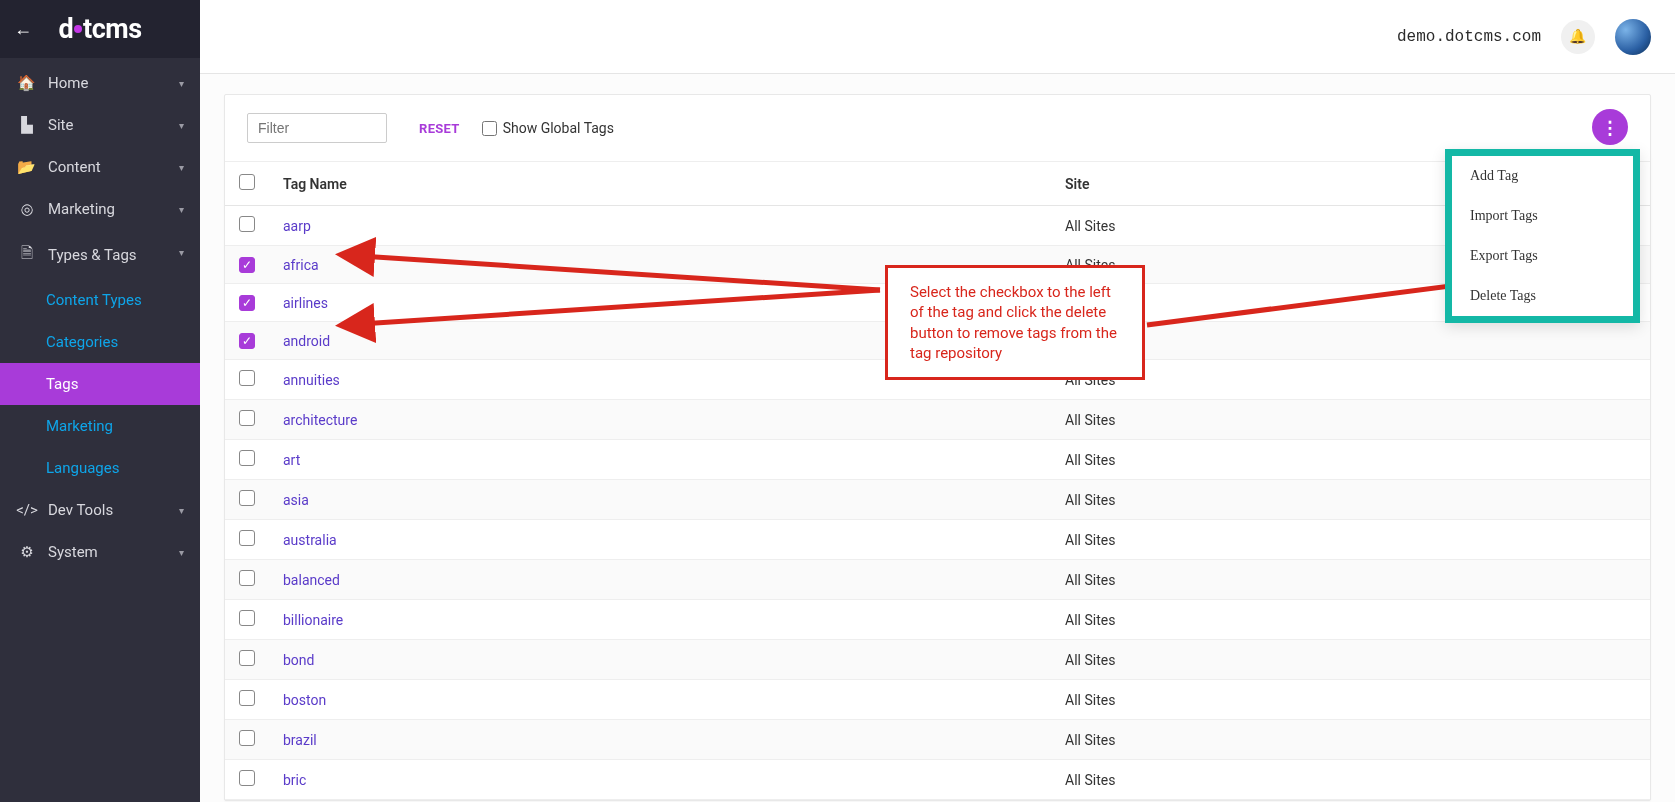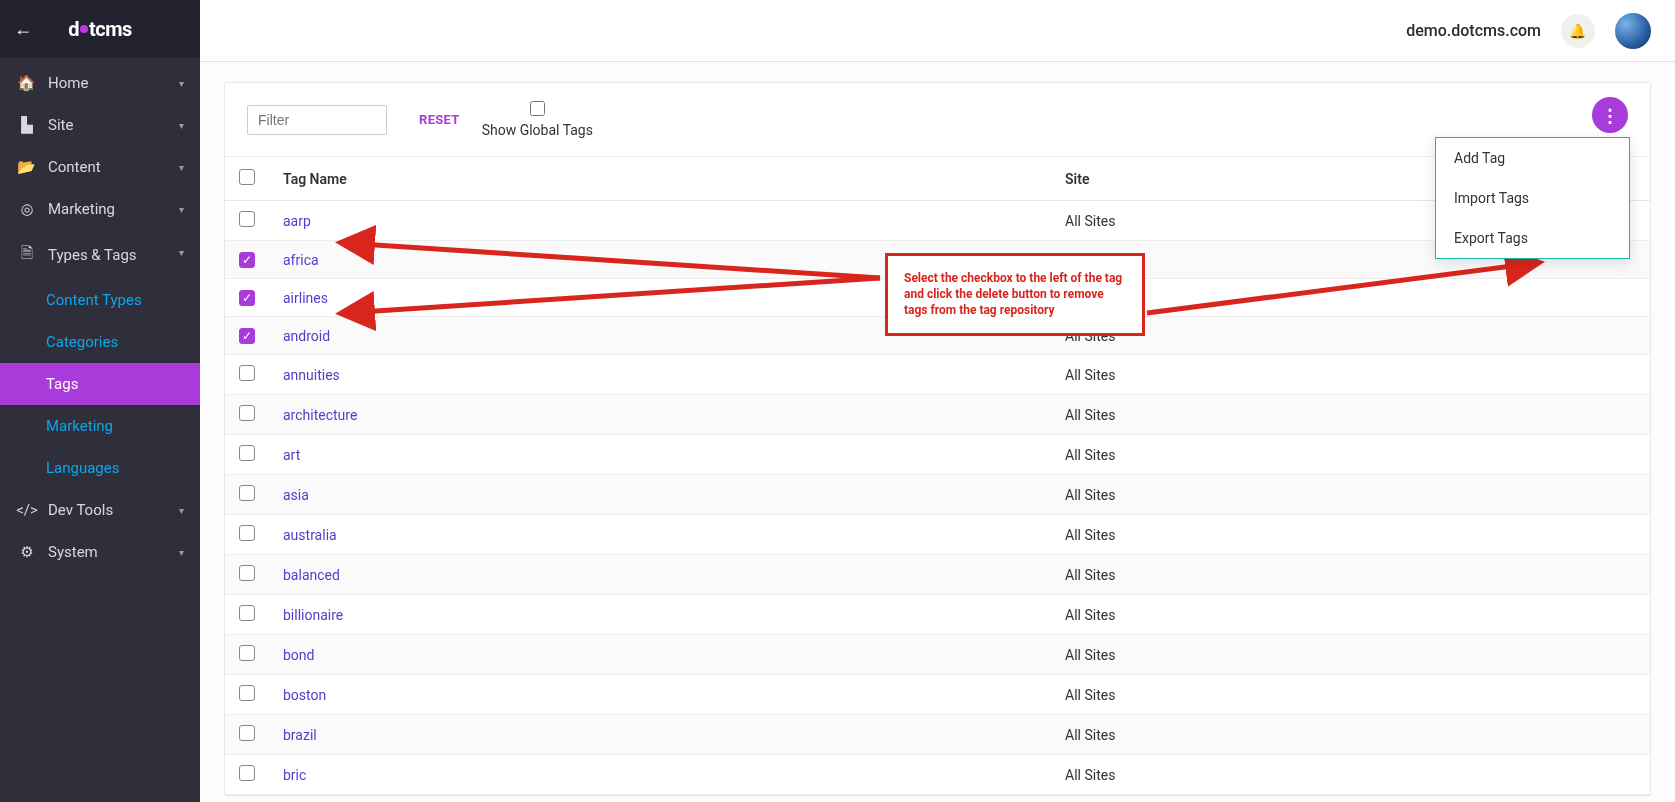--- a/index.html
+++ b/index.html
@@ -3,64 +3,64 @@
 <meta charset="utf-8">
 <style>
   * { box-sizing: border-box; margin: 0; padding: 0; }
   body { font-family: -apple-system, BlinkMacSystemFont, "Segoe UI", Roboto, Helvetica, Arial, sans-serif; font-size: 14px; color: #333; background:#f1f1f1; }
   .app { display: flex; min-height: 802px; width: 1675px; position: relative; }
 
   
   .sidebar { width: 200px; background:#2f2f3c; color:#e0e0e6; display:flex; flex-direction:column; flex-shrink:0;}
   .sidebar-header { height:58px; background:#232330; display:flex; align-items:center; justify-content:center; position:relative;}
   .back-btn { position:absolute; left:14px; top:18px; color:#fff; font-size:18px; cursor:pointer;}
-  .logo { color:#fff; font-weight:700; font-size:20px; letter-spacing:-0.5px; display:flex; align-items:center;}
+  .logo { color:#fff; font-weight:700; font-size:27px; letter-spacing:-0.5px; display:flex; align-items:center;}
   .logo .dot { width:8px; height:8px; background:#c336e5; border-radius:50%; display:inline-block; margin:0 1px;}
   .nav { padding-top:4px;}
   .nav-item { display:flex; align-items:center; padding:12px 18px; cursor:pointer; color:#d8d8de; font-size:15px; position:relative;}
   .nav-item .icon { width:18px; margin-right:12px; display:inline-flex; justify-content:center;}
   .nav-item .chev { position:absolute; right:16px; font-size:10px; color:#9b9ba5;}
   .nav-item.expanded .chev { transform: rotate(180deg);}
   .sub-nav .nav-sub-item { padding:12px 18px 12px 46px; cursor:pointer; font-size:15px; color:#0ea5e9;}
   .sub-nav .nav-sub-item.active { background:#a83bd9; color:#fff;}
 
   
   .main { flex:1; display:flex; flex-direction:column; background:#fff;}
-  .topbar { height:62px; background:#fff; border-bottom:1px solid #e5e5e5; display:flex; align-items:center; justify-content:flex-end; padding:4px 24px; gap:20px;}
+  .topbar { height:74px; background:#fff; border-bottom:1px solid #e5e5e5; display:flex; align-items:center; justify-content:flex-end; padding:4px 24px; gap:20px;font-family:Liberation Mono, monospace;}
   .site-label { font-size:16px; color:#2b2b2b; font-weight:500;}
   .bell { width:34px; height:34px; border-radius:50%; background:#f0f0f0; display:flex; align-items:center; justify-content:center; color:#9a9a9a;}
   .avatar { width:36px; height:36px; border-radius:50%; background: radial-gradient(circle at 30% 30%, #7bb3e8, #2a5fa3 60%, #0d2d52);}
 
   
   .content-wrap { padding:20px 24px 0 24px; background:#fcfcfc; flex:1;}
   .panel { background:#fff; border:1px solid #e8e8e8; border-radius:2px; min-height:680px; position:relative; box-shadow: 0 1px 2px rgba(0,0,0,0.03);}
   .panel-toolbar { display:flex; align-items:center; padding:18px 22px; gap:22px; border-bottom:1px solid #eee;}
   .filter-input { width:140px; height:30px; border:1px solid #ccc; border-radius:2px; padding:0 10px; font-size:14px;}
   .reset-link { color:#a83bd9; font-size:13px; font-weight:700; letter-spacing:0.3px; cursor:pointer;padding-left:10px;}
-  .global-tags { display:flex; align-items:center; gap:6px; font-size:14px; color:#333;flex-direction:column;}
+  .global-tags { display:flex; align-items:center; gap:6px; font-size:14px; color:#333;}
   .global-tags input { width:15px; height:15px;}
   .more-btn { position:absolute; right:22px; top:14px; width:36px; height:36px; border-radius:50%; background:#a83bd9; color:#fff; display:flex; align-items:center; justify-content:center; cursor:pointer; font-size:18px; font-weight:bold;}
 
   
-  .dropdown { position:absolute; right:20px; top:54px; width:195px; background:#fff; border:1px solid #14b8a6; box-shadow:0 4px 14px rgba(0,0,0,0.12); z-index:50;}
+  .dropdown { position:absolute; right:10px; top:54px; width:195px; background:#fff; border:7px solid #14b8a6; box-shadow:0 4px 14px rgba(0,0,0,0.12); z-index:50;font-family:Liberation Serif, serif;}
   .dropdown-item { padding:12px 18px; font-size:14px; color:#333; cursor:pointer;}
 
   
   table.tags { width:100%; border-collapse:collapse;}
   table.tags th { text-align:left; font-weight:600; font-size:14px; color:#333; padding:12px 14px; border-bottom:1px solid #e5e5e5; background:#fff;}
   table.tags td { padding:10px 14px; border-bottom:1px solid #eee; font-size:14px; color:#333; vertical-align:middle;}
   table.tags tr.row:nth-child(even) td { background:#fafafa;}
   .chk-col { width:44px; text-align:center;}
   .tag-link { color:#5a3bc9; cursor:pointer;}
   .chk { width:16px; height:16px; border:1.5px solid #888; border-radius:3px; display:inline-flex; align-items:center; justify-content:center; background:#fff; cursor:pointer;}
   .chk.checked { background:#a83bd9; border-color:#a83bd9; color:#fff;}
   .chk.checked::after { content:"✓"; font-size:12px; line-height:1; color:#fff;}
 
   
-  .annot-box { position:absolute; border:3px solid #d8261c; color:#d8261c; background:#fff; font-weight:700; font-size:12px; padding:14px 16px; line-height:1.35; z-index:40;}
+  .annot-box { position:absolute; border:3px solid #d8261c; color:#d8261c; background:#fff; font-weight:400; font-size:15px; padding:14px 22px; line-height:1.35; z-index:40;}
   svg.arrows { position:absolute; top:0; left:0; pointer-events:none; z-index:45;}
 </style>
 </head>
 <body>
 
 <div class="app">
 
   <div class="sidebar">
     <div class="sidebar-header">
       <span class="back-btn">←</span>
@@ -131,20 +131,21 @@
             <input type="checkbox" style="">
             <span>Show Global Tags</span>
           </label>
           <span class="more-btn">⋮</span>
         </div>
 
         <div class="dropdown" id="dropdown">
             <div class="dropdown-item">Add Tag</div>
             <div class="dropdown-item">Import Tags</div>
             <div class="dropdown-item">Export Tags</div>
+            <div class="dropdown-item">Delete Tags</div>
           </div>
 
         <table class="tags">
           <thead>
             <tr>
               <th class="chk-col">
                 <span class="chk"></span>
               </th>
               <th>Tag Name</th>
               <th>Site</th>

